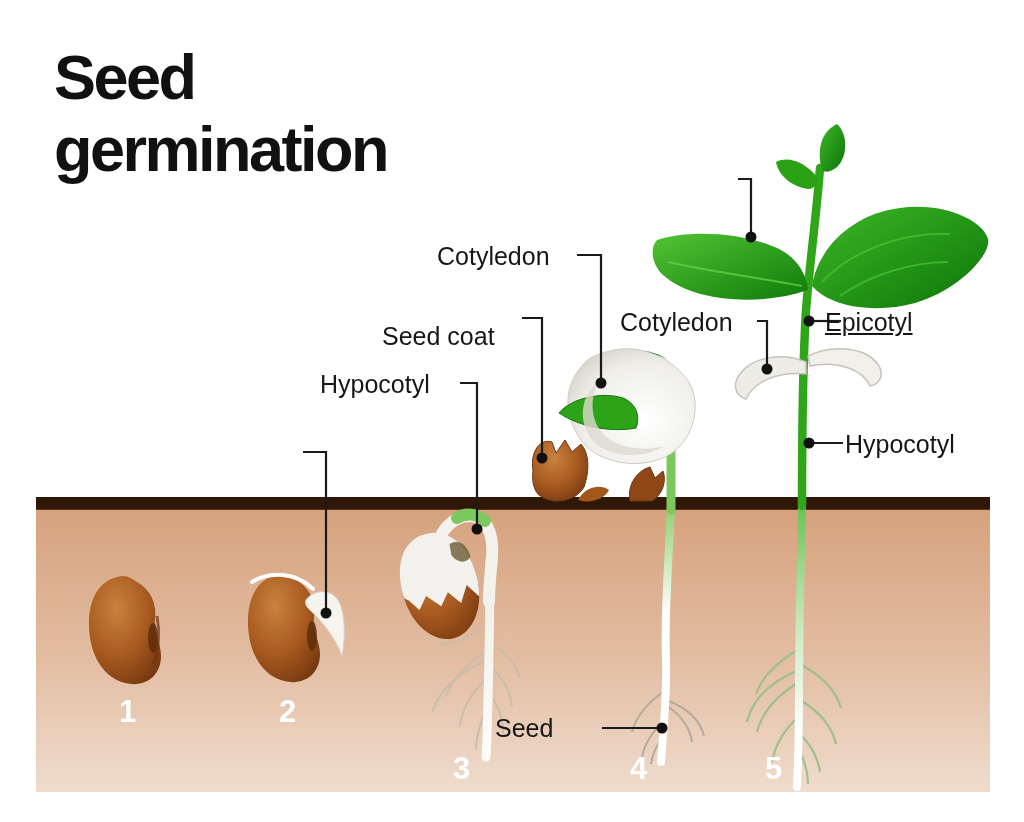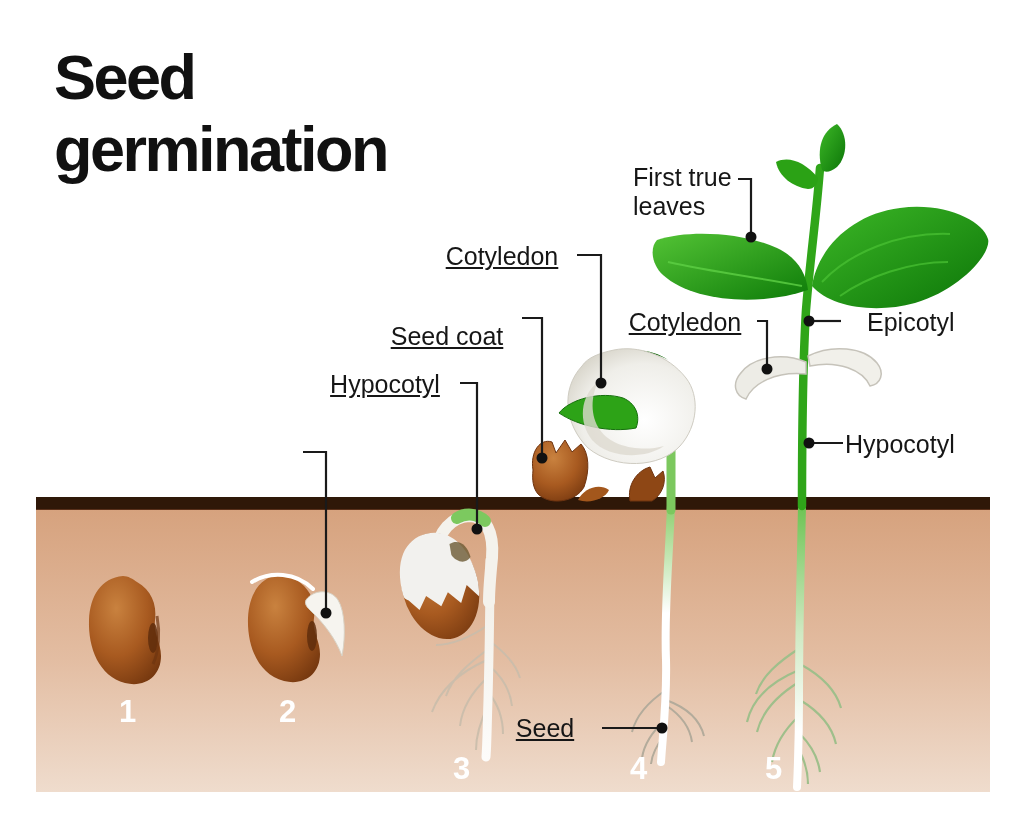--- a/index.html
+++ b/index.html
@@ -10,21 +10,21 @@
              background:linear-gradient(#d5a07b,#e3bda2 55%,#efdccd);z-index:1;}
   #soil-line{position:absolute;left:36px;top:497px;width:954px;height:12px;
              background:#2f1808;border-bottom:1px solid #59301a;z-index:2;}
   
   #art{position:absolute;left:0;top:0;width:1024px;height:822px;z-index:3;}
   
   #title{position:absolute;left:54px;top:42px;z-index:5;color:#111;
          font-size:63px;line-height:1.14;font-weight:bold;letter-spacing:-2.5px;}
   
   .lbl{position:absolute;z-index:5;color:#161616;font-size:25px;line-height:1.16;white-space:nowrap;}
-  .lbl.r{text-align:center;text-decoration:underline;}
+  .lbl.r{text-align:left;}
   .lbl.wrap{white-space:normal;}
   
   .num{position:absolute;z-index:5;color:#ffffff;font-size:31px;font-weight:bold;}
 </style>
 </head>
 <body>
 
 <div id="stage">
 
   <div id="soil-body"></div>
@@ -165,26 +165,25 @@
           <circle cx="662" cy="728" r="5.5" fill="#111" stroke="none"></circle>
       </g>
     </g>
   </svg>
 
   <div id="title">
     <div>Seed</div>
     <div>germination</div>
   </div>
 
-  <div class="lbl wrap" style="left:633px;top:163px;width:115px;">First true leaves</div>
   <div class="lbl r" style="left:437px;top:242px;width:130px;">Cotyledon</div>
   <div class="lbl r" style="left:382px;top:305px;width:130px;margin-top:17px;">Seed coat</div>
   <div class="lbl r" style="left:320px;top:370px;width:130px;">Hypocotyl</div>
   <div class="lbl r" style="left:620px;top:308px;width:130px;">Cotyledon</div>
-  <div class="lbl" style="left:867px;top:308px;">Epicotyl</div>
+  <div class="lbl" style="left:825px;top:308px;text-decoration:underline;">Epicotyl</div>
   <div class="lbl" style="left:845px;top:430px;">Hypocotyl</div>
   <div class="lbl r" style="left:495px;top:714px;width:100px;">Seed</div>
 
   <div class="num" style="left:119px;top:694px;">1</div>
   <div class="num" style="left:279px;top:694px;">2</div>
   <div class="num" style="left:453px;top:751px;">3</div>
   <div class="num" style="left:630px;top:751px;">4</div>
   <div class="num" style="left:765px;top:751px;">5</div>
 
 </div>

